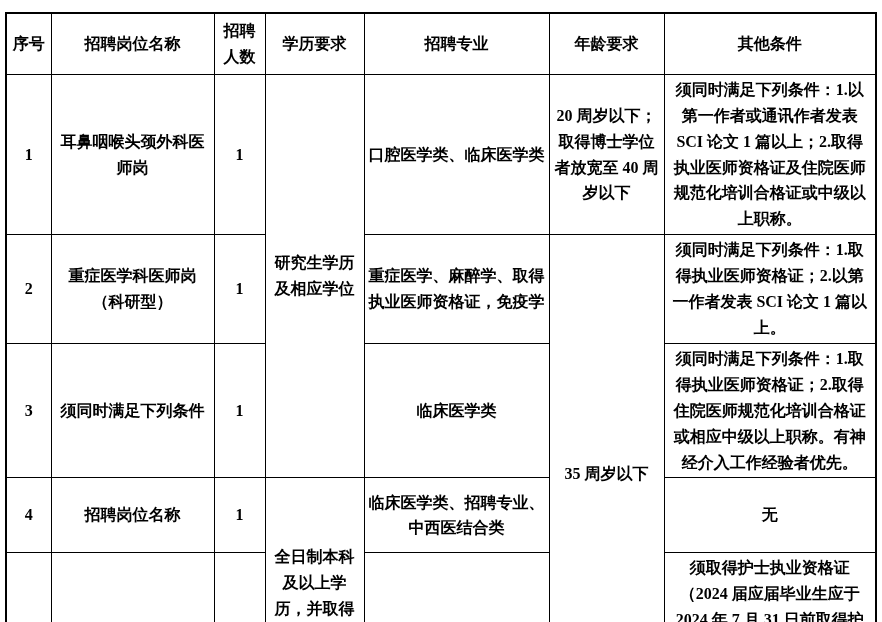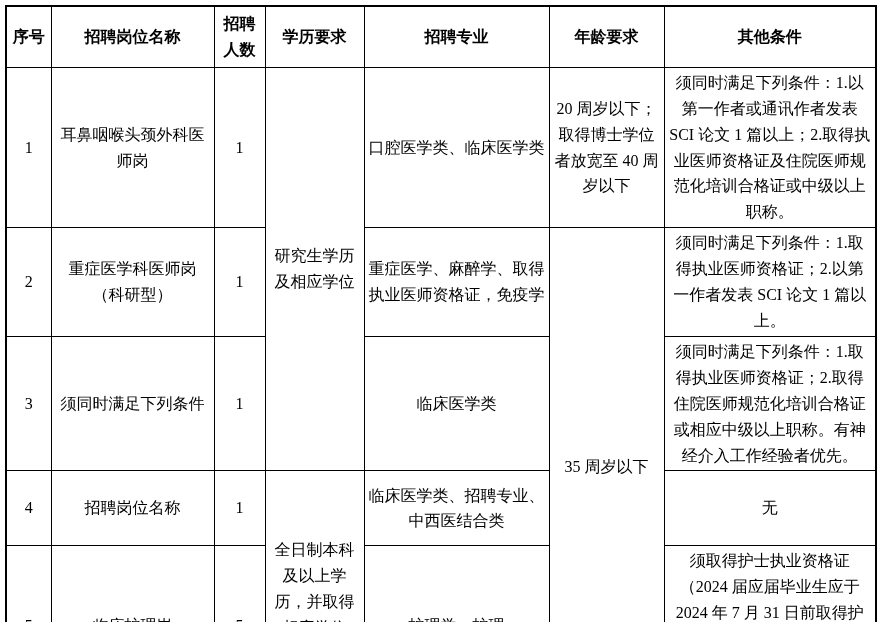--- a/index.html
+++ b/index.html
@@ -5,41 +5,41 @@
   html, body {
     margin: 0;
     padding: 0;
     background: #ffffff;
   }
   .page {
     width: 716px;
     height: 622px;
     background: #ffffff;
     box-sizing: border-box;
-    padding: 5px 7px 5px 5px;
+    padding: 12px 7px 5px 5px;
     font-family: "Liberation Serif", "DejaVu Serif", serif;
     color: #000000;
   }
   table.job-table {
     border-collapse: collapse;
     table-layout: fixed;
     width: 870px;
     height: 612px;
     border: 2px solid #000000;
   }
   table.job-table td, table.job-table th {
     border: 1px solid #000000;
     font-size: 16px;
     line-height: 1.62;
     vertical-align: middle;
     text-align: center;
     padding: 2px 4px;
     box-sizing: border-box;
     overflow: hidden;
-    font-weight: normal;
+    font-weight: bold;
   }
   table.job-table th {
     font-weight: bold;
     padding: 4px 2px;
   }
   td.col-other {
     text-align: left;
     padding: 4px 7px;
   }
   tr.hdr       { height: 55px; }

